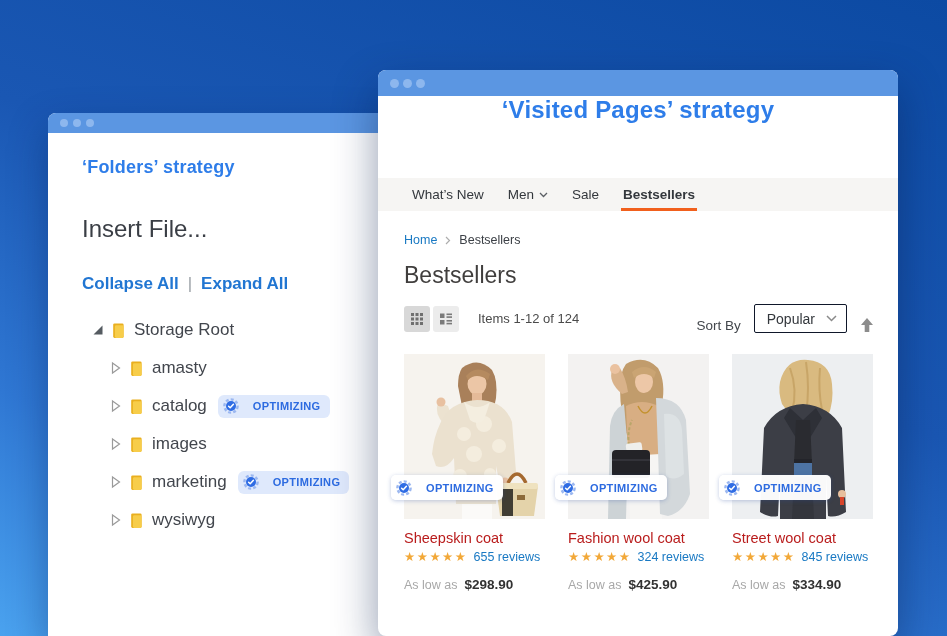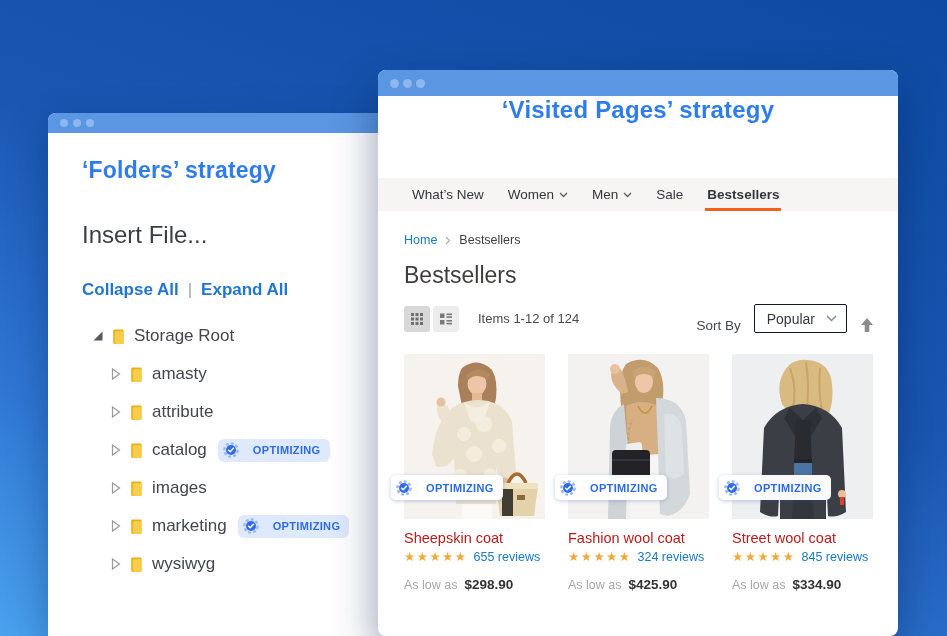--- a/index.html
+++ b/index.html
@@ -12,21 +12,21 @@
   .window { position: absolute; background: #fff; }
   .titlebar { background: #5b96e2; display: flex; align-items: center; padding-left: 12px; gap: 5px; }
   .dot { border-radius: 50%; background: #8db7ee; }
 
   
   .win-left { left: 48px; top: 113px; width: 341px; height: 523px;
     border-radius: 8px 8px 0 0; box-shadow: 0 16px 38px rgba(7,32,84,.38); }
   .win-left .titlebar { height: 20px; border-radius: 8px 8px 0 0; }
   .win-left .dot { width: 8px; height: 8px; }
   .lw-content { padding: 24px 18px 0 34px; }
-  .lw-title { font-size: 23px; font-weight: 700; color: #2e7de9; letter-spacing: .2px; }
+  .lw-title { font-size: 18px; font-weight: 700; color: #2e7de9; letter-spacing: .2px; }
   .lw-insert { margin-top: 37px; font-size: 24px; color: #3a3e45; }
   .lw-links { margin-top: 31px; display: flex; align-items: flex-start; gap: 9px;
     font-size: 17px; font-weight: 700; }
   .lw-links a { color: #2176d2; text-decoration: none; cursor: pointer; }
   .lw-sep { color: #9aa0a6; font-weight: 400; }
   .tree { margin-top: 17px; }
   .tree-row { display: flex; align-items: center; height: 38px; cursor: pointer; }
   .tree-row.root { margin-left: 8px; }
   .tree-row.child { margin-left: 26px; }
   .twisty { width: 15px; height: 15px; display: flex; align-items: center; justify-content: center; flex: none; }
@@ -130,34 +130,20 @@
           </span>
           <span class="folder">
             <svg width="15" height="17" viewBox="0 0 14 16">
                 <rect x="2" y="1.4" width="9.8" height="13.6" rx="1.3" fill="#e9af1f"></rect>
                 <rect x="3.6" y="3.1" width="8.2" height="11.9" rx="1.3" fill="#f7cd4a"></rect>
               </svg>
           </span>
           <span class="tlabel">amasty</span>
         </div>
 
-        <div class="tree-row child">
-          <span class="twisty">
-            <svg width="13" height="14" viewBox="0 0 13 14">
-                <polygon points="3.5,2 10.5,7 3.5,12" fill="#ffffff" stroke="#9a9a9a" stroke-width="1.2"></polygon>
-              </svg>
-          </span>
-          <span class="folder">
-            <svg width="15" height="17" viewBox="0 0 14 16">
-                <rect x="2" y="1.4" width="9.8" height="13.6" rx="1.3" fill="#e9af1f"></rect>
-                <rect x="3.6" y="3.1" width="8.2" height="11.9" rx="1.3" fill="#f7cd4a"></rect>
-              </svg>
-          </span>
-          <span class="tlabel">attribute</span>
-        </div>
 
         <div class="tree-row child">
           <span class="twisty">
             <svg width="13" height="14" viewBox="0 0 13 14">
                 <polygon points="3.5,2 10.5,7 3.5,12" fill="#ffffff" stroke="#9a9a9a" stroke-width="1.2"></polygon>
               </svg>
           </span>
           <span class="folder">
             <svg width="15" height="17" viewBox="0 0 14 16">
                 <rect x="2" y="1.4" width="9.8" height="13.6" rx="1.3" fill="#e9af1f"></rect>
@@ -238,26 +224,20 @@
       <span class="dot"></span>
     </div>
 
     <div class="rw-header">
       <h1 class="rw-title">‘Visited Pages’ strategy</h1>
     </div>
 
     <nav class="rw-nav">
       <div class="nav-item">
         <span>What’s New</span>
-      </div>
-      <div class="nav-item">
-        <span>Women</span>
-        <svg width="9" height="6" viewBox="0 0 9 6">
-            <polyline points="1,1 4.5,4.5 8,1" fill="none" stroke="#5b5f64" stroke-width="1.3"></polyline>
-          </svg>
       </div>
       <div class="nav-item">
         <span>Men</span>
         <svg width="9" height="6" viewBox="0 0 9 6">
             <polyline points="1,1 4.5,4.5 8,1" fill="none" stroke="#5b5f64" stroke-width="1.3"></polyline>
           </svg>
       </div>
       <div class="nav-item">
         <span>Sale</span>
       </div>

